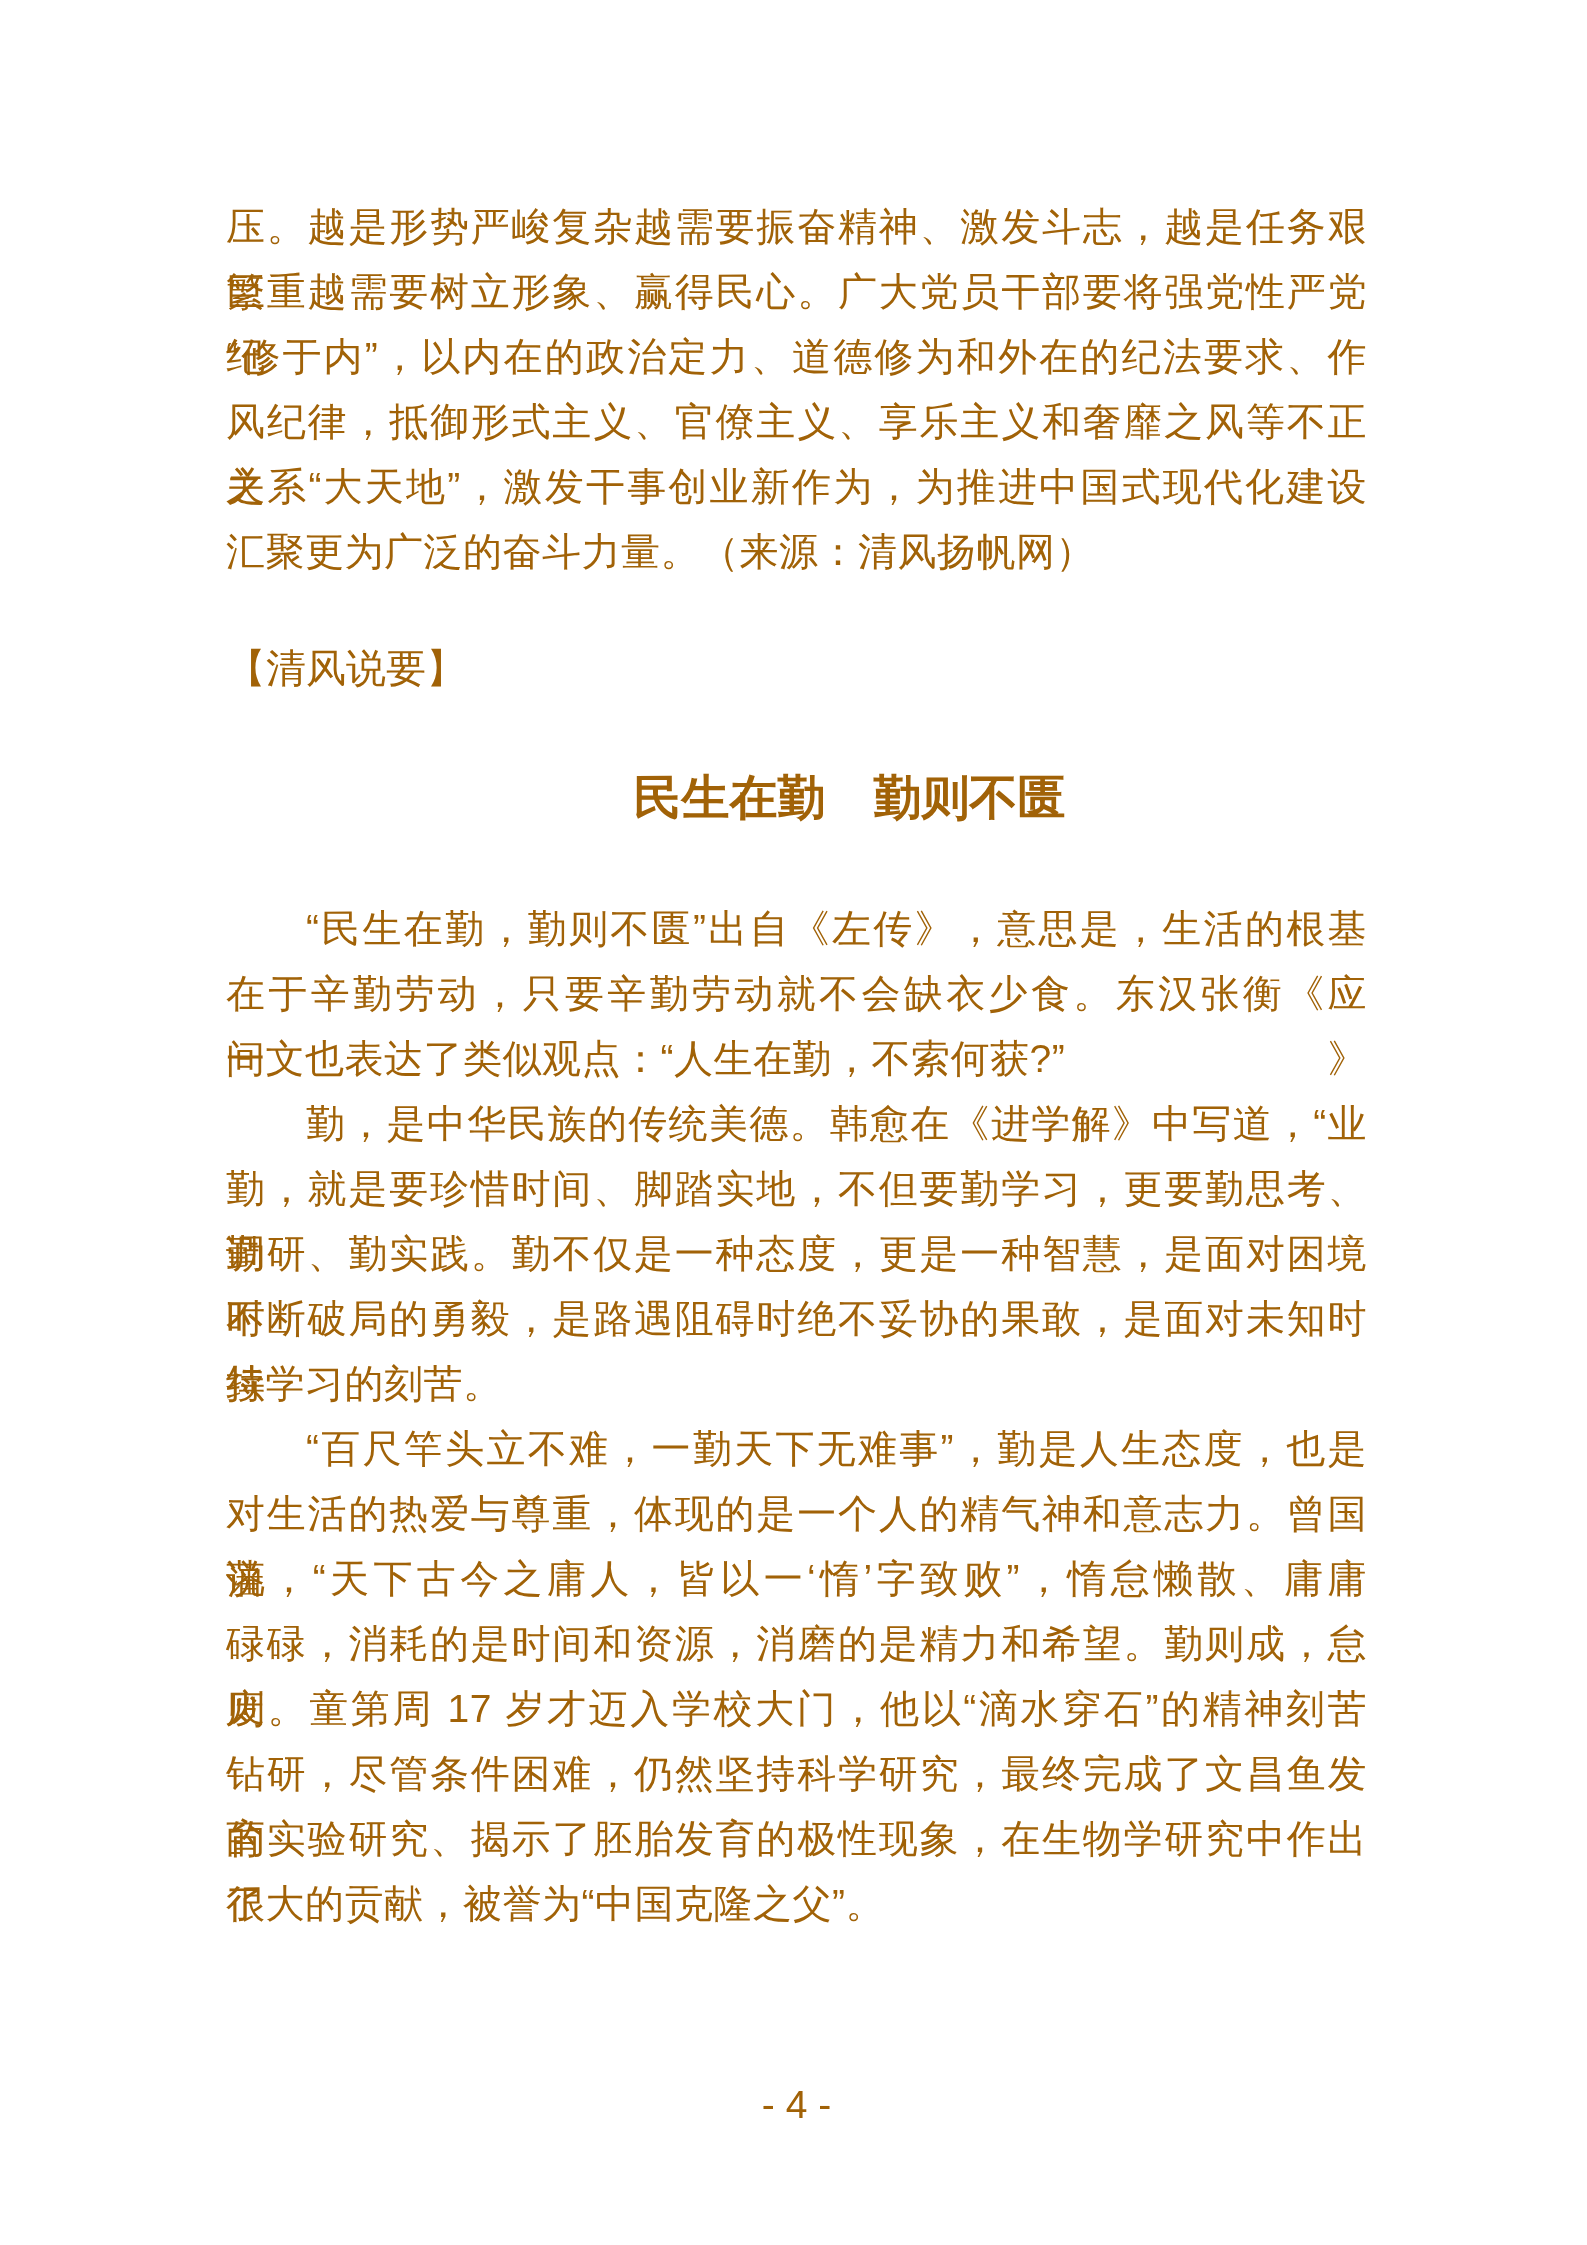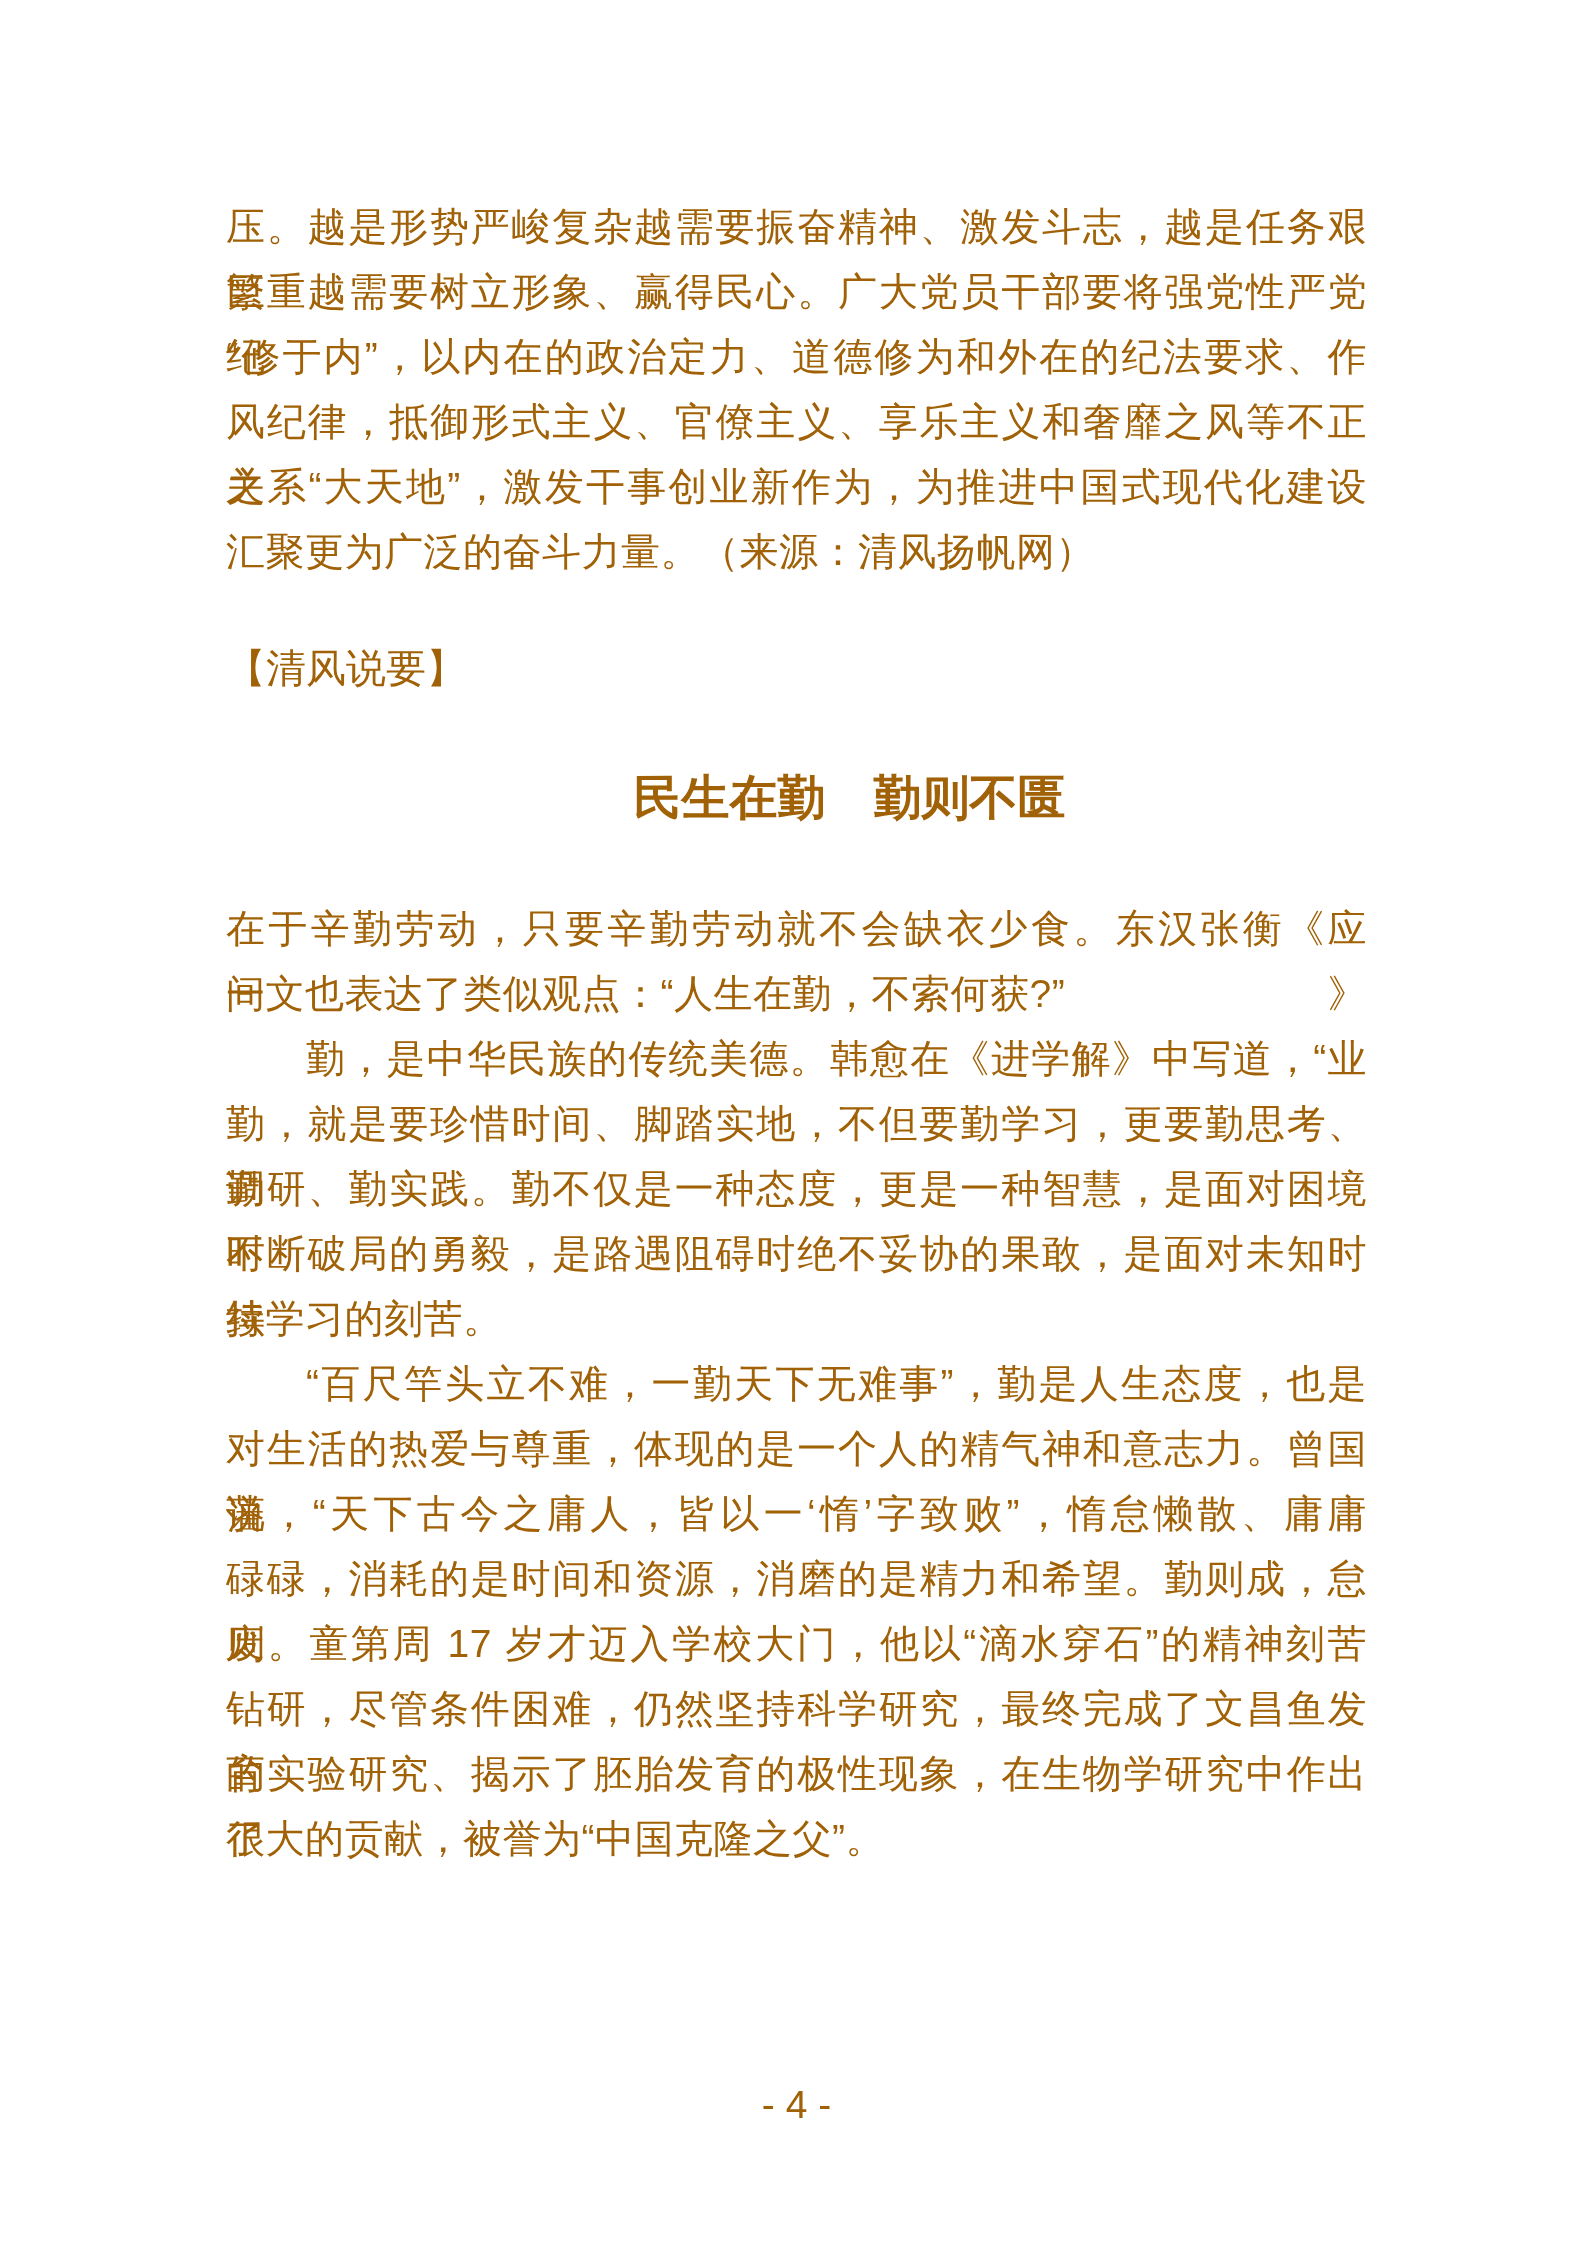--- a/index.html
+++ b/index.html
@@ -80,20 +80,21 @@
       <div class="line just">风纪律，抵御形式主义、官僚主义、享乐主义和奢靡之风等不正之</div>
       <div class="line just">关系“大天地”，激发干事创业新作为，为推进中国式现代化建设</div>
       <div class="line lastline">汇聚更为广泛的奋斗力量。（来源：清风扬帆网）</div>
     </section>
 
     <div class="section-header">【清风说要】</div>
 
     <h1 class="article-title">民生在勤　勤则不匮</h1>
 
     <section class="para2">
+      <div class="line just indent">“民生在勤，勤则不匮”出自《左传》，意思是，生活的根基</div>
       <div class="line just">在于辛勤劳动，只要辛勤劳动就不会缺衣少食。东汉张衡《应间》</div>
       <div class="line lastline">一文也表达了类似观点：“人生在勤，不索何获?”</div>
     </section>
 
     <section>
       <div class="line just indent">勤，是中华民族的传统美德。韩愈在《进学解》中写道，“业</div>
       <div class="line just">勤，就是要珍惜时间、脚踏实地，不但要勤学习，更要勤思考、勤</div>
       <div class="line just">调研、勤实践。勤不仅是一种态度，更是一种智慧，是面对困境时</div>
       <div class="line just">不断破局的勇毅，是路遇阻碍时绝不妥协的果敢，是面对未知时持</div>
       <div class="line lastline">续学习的刻苦。</div>

